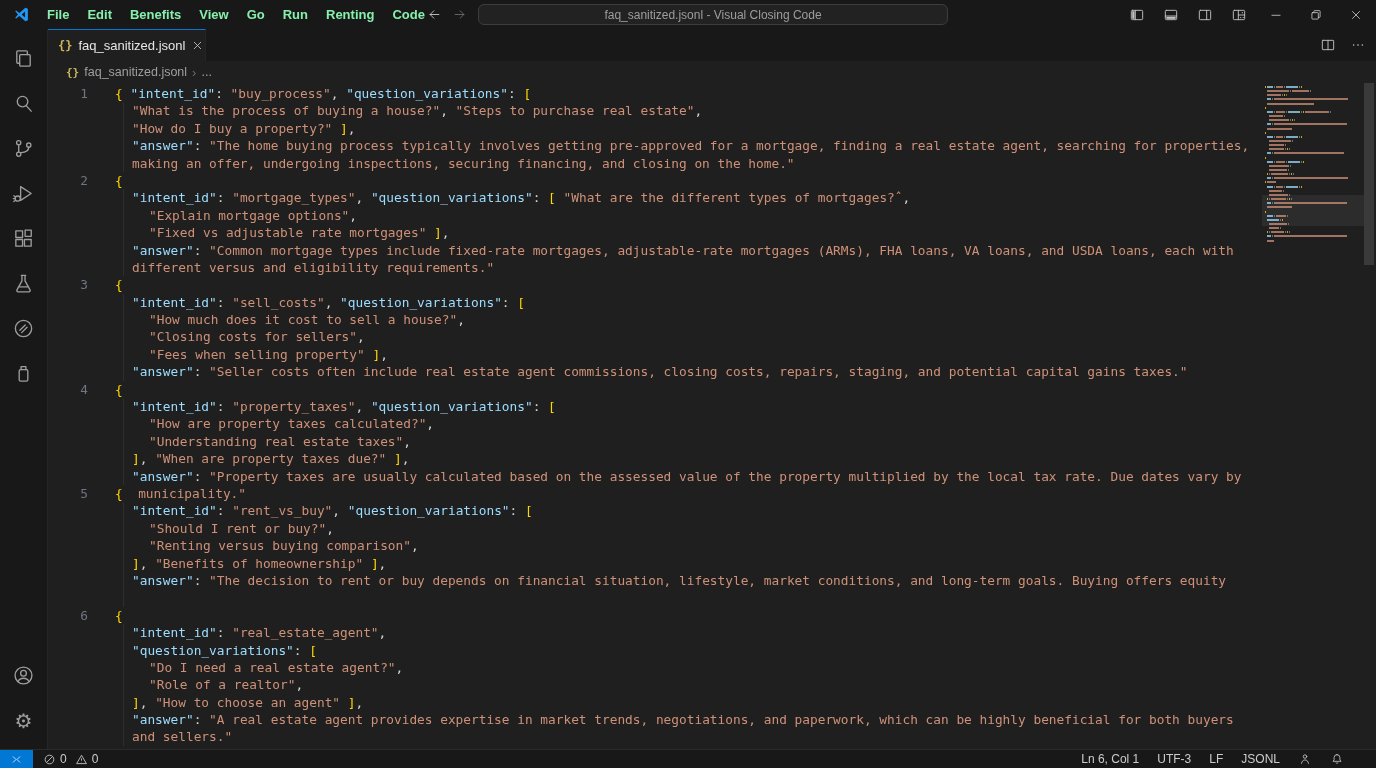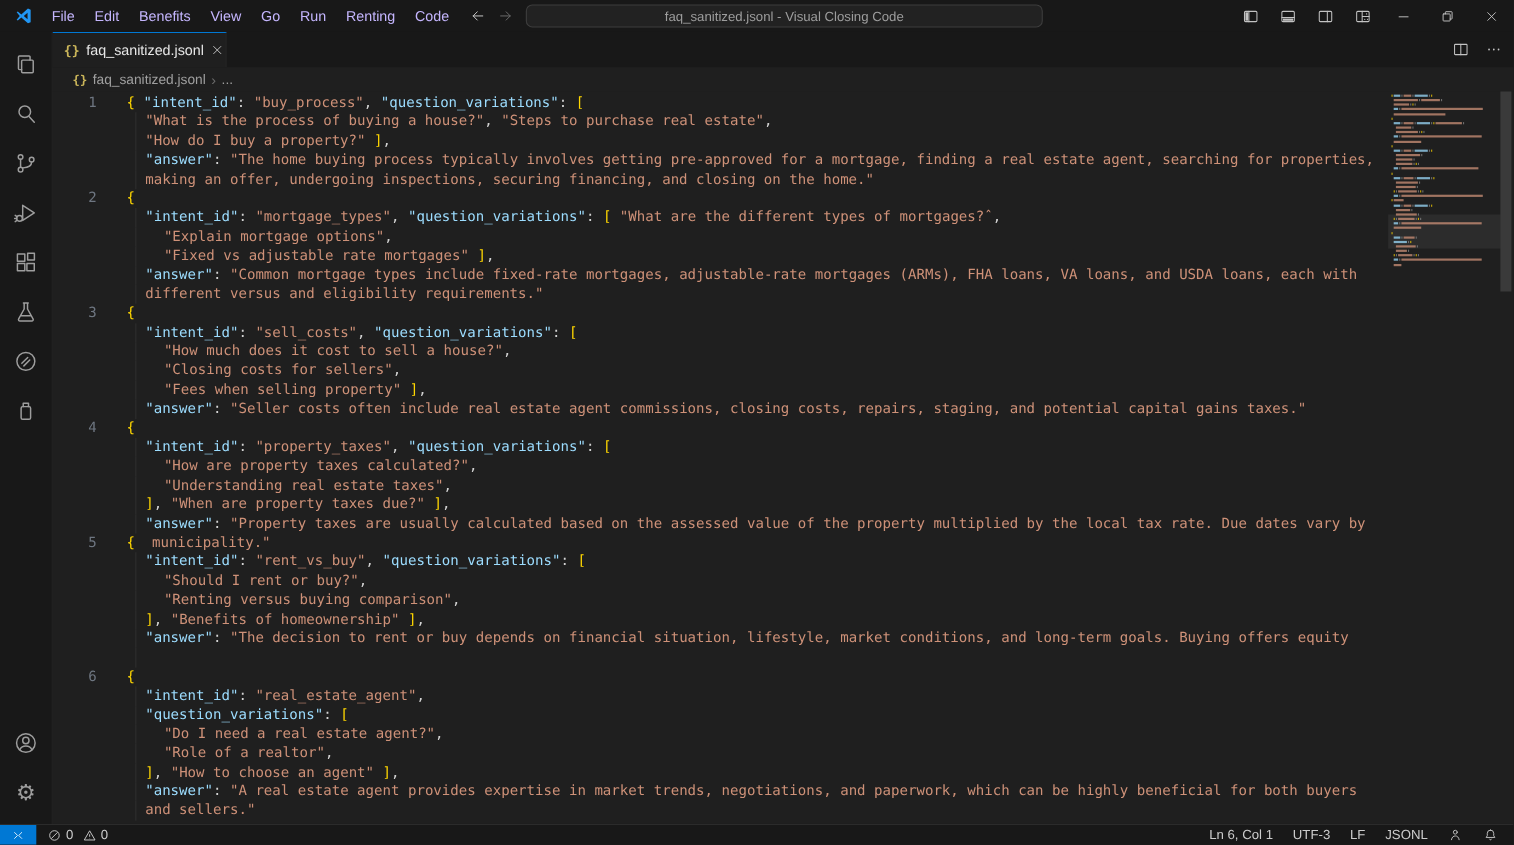--- a/index.html
+++ b/index.html
@@ -4,21 +4,21 @@
 <style>
   * { margin:0; padding:0; box-sizing:border-box; }
   html,body { width:1376px; height:768px; overflow:hidden; background:#1f1f1f;
     font-family:"Liberation Sans", sans-serif; }
   svg { display:block; }
 
   
   #titlebar { position:relative; height:29px; background:#181818; display:flex; align-items:center; }
   #vscode-logo { width:17px; height:17px; margin:0 8px 0 13px; flex:none; }
   #menu-bar { display:flex; align-items:center; height:100%; }
-  .menu-item { padding:0 9px; font-size:13px; color:#c4b5fd; line-height:29px; cursor:default; }
+  .menu-item { padding:0 9px; font-size:13px; color:#86efac; line-height:29px; cursor:default;font-weight:bold; }
   .nav-arrow { position:absolute; top:4px; width:20px; height:20px; color:#cccccc; display:flex; align-items:center; justify-content:center; }
   .nav-arrow svg { width:15px; height:15px; }
   #nav-back { left:424px; }
   #nav-forward { left:449px; color:#6d6d6d; }
   #command-center { position:absolute; left:478px; top:4px; width:470px; height:21px;
     background:#222222; border:1px solid #3d3d3d; border-radius:6px;
     display:flex; align-items:center; justify-content:center;
     font-size:12px; color:#9d9d9d; }
   #title-right { position:absolute; right:0; top:0; height:100%; display:flex; align-items:center; }
   .layout-icon { width:16px; height:16px; margin:0 9px; color:#c3c3c3; }
@@ -72,21 +72,21 @@
   #scroll-thumb { position:absolute; top:0; left:2px; width:10px; height:182px; background:rgba(121,121,121,.3); }
 
   
   #statusbar { height:19px; background:#181818; border-top:1px solid #2b2b2b;
     display:flex; align-items:center; font-size:12px; color:#cccccc; }
   #remote-indicator { width:33px; height:100%; background:#0078d4; color:#ffffff;
     display:flex; align-items:center; justify-content:center; flex:none; }
   #remote-indicator svg { width:13px; height:13px; }
   #problems { display:flex; align-items:center; gap:4px; padding-left:10px; }
   #problems svg { width:13px; height:13px; }
-  #status-right { margin-left:auto; display:flex; align-items:flex-start; gap:18px; padding-right:14px; }
+  #status-right { margin-left:auto; display:flex; align-items:flex-start; gap:18px; padding-right:32px; }
   .status-item { white-space:nowrap; }
   .status-item svg { width:14px; height:14px; }
 </style>
 </head>
 <body>
 
 <div id="titlebar">
   <span id="vscode-logo">
     <svg viewBox="0 0 24 24">
         <path fill="#2196f3" d="M17.5 2.5L21 4v16l-3.5 1.5L9 14l-4.5 3.8L3 16.9l4-4.9-4-4.9 1.5-.9L9 10l8.5-7.5zM17 7.8L12.2 12 17 16.2V7.8z"></path>

